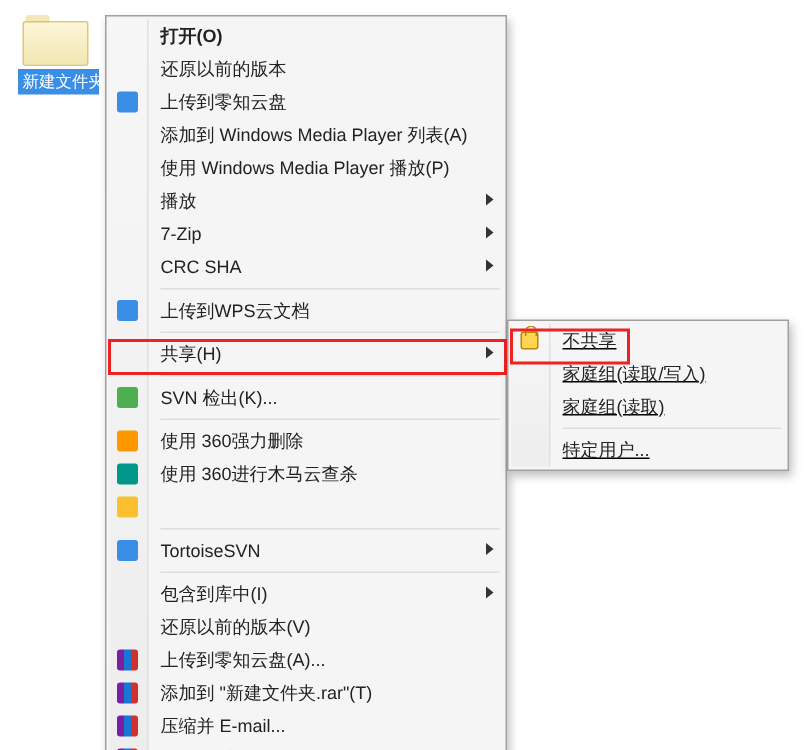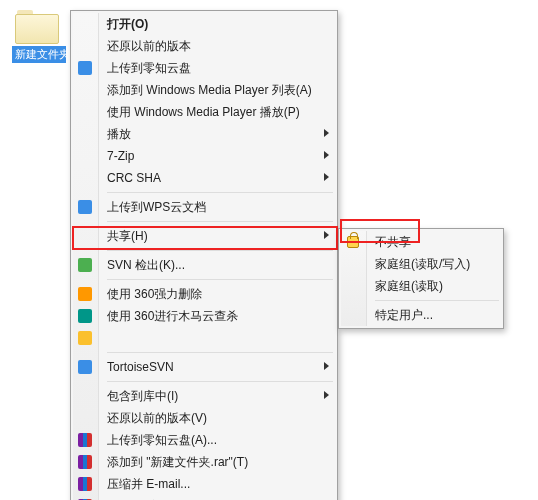--- a/index.html
+++ b/index.html
@@ -65,22 +65,23 @@
     box-shadow: 2px 3px 6px rgba(0,0,0,.25);
     padding: 2px;
   }
   .menu.main {
     left: 70px;
     top: 10px;
     width: 268px;
   }
   .menu.sub {
     left: 338px;
-    top: 228px;
-    width: 166px;
+    top: 213px;
+    width: 188px;
+    text-decoration: underline;
   }
   .col-icons {
     position: absolute;
     left: 2px; top: 2px; bottom: 2px;
     width: 26px;
     background: linear-gradient(#f7f7f7,#ededed);
     border-right: 1px solid #e0e0e0;
   }
   .items {
     position: relative;

